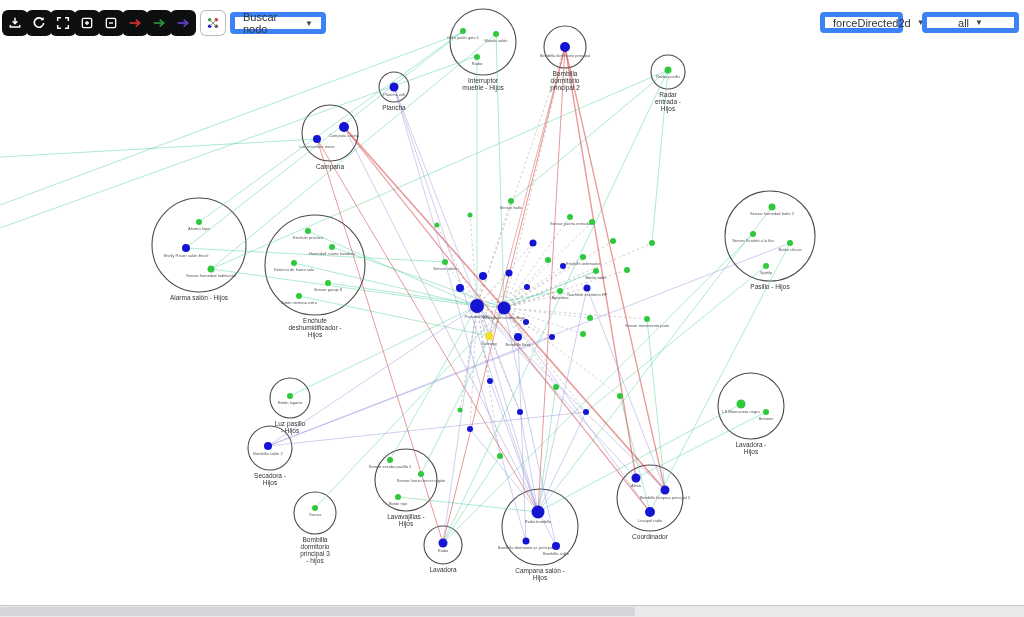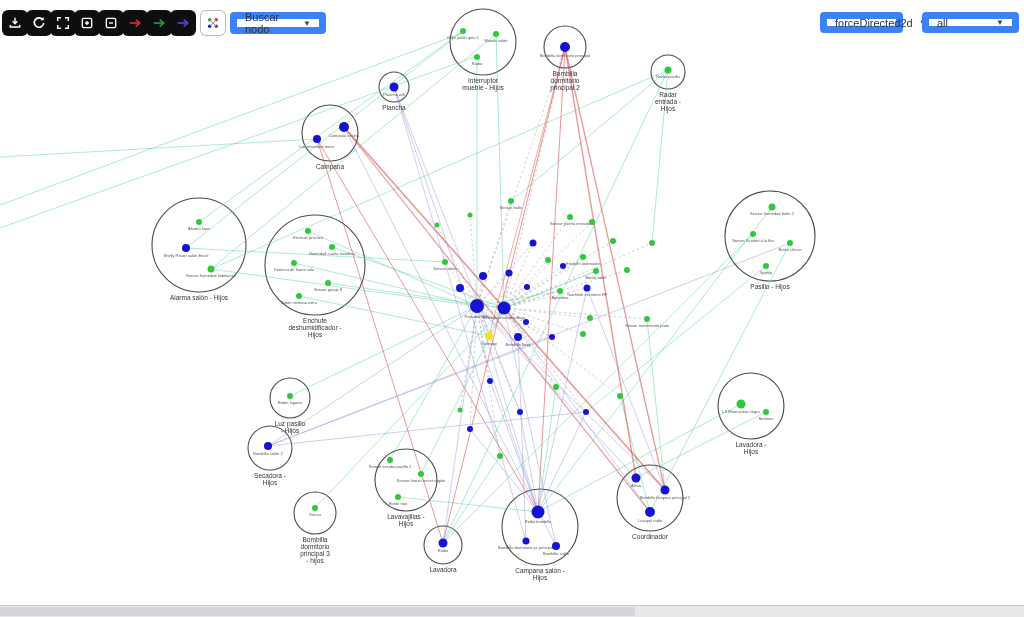--- a/index.html
+++ b/index.html
@@ -3,21 +3,21 @@
 <meta charset="utf-8">
 <style>
   html,body{margin:0;padding:0;background:#fff;font-family:"Liberation Sans",sans-serif;}
   #app{position:relative;width:1024px;height:617px;overflow:hidden;background:#fff;}
   #graph-svg{position:absolute;left:0;top:0;}
   .toolbar{position:absolute;left:0;top:0;width:100%;height:48px;pointer-events:none;}
   .tbtn{position:absolute;top:11px;width:24px;height:24px;border-radius:5px;background:#0d0e10;
         display:flex;align-items:center;justify-content:center;pointer-events:auto;cursor:pointer;
         box-shadow:0 0 0 1px #0d0e10;}
   .tbtn.light{background:#fff;box-shadow:0 0 0 1px #b9bcc1;}
-  .sel{position:absolute;background:#fff;border:7px solid #3b82f6;border-radius:4px;
+  .sel{position:absolute;background:#fff;border:5px solid #3b82f6;border-radius:4px;
        display:flex;align-items:center;justify-content:space-between;padding:0 8px;
        font-size:11px;color:#2e3338;pointer-events:auto;cursor:pointer;box-sizing:border-box;}
   .sel .caret{font-size:8px;color:#444;margin-left:6px;}
   .bottombar{position:absolute;left:0;bottom:0;width:100%;height:11px;background:#e9e9ec;
              border-top:1px solid #c6c6cb;}
   .bottombar .thumb{position:absolute;left:0;top:1px;height:9px;width:62%;background:#d4d4d9;border-radius:2px;}
   text{font-family:"Liberation Sans",sans-serif;}
 </style>
 </head>
 <body>
@@ -348,21 +348,21 @@
         </div>
       </div>
     <div class="sel" style="left:230px;top:12px;width:96px;height:22px;">
       <span>Buscar nodo</span>
       <span class="caret">▼</span>
     </div>
     <div class="sel" style="left:820px;top:12px;width:83px;height:21px;">
       <span>forceDirected2d</span>
       <span class="caret">▼</span>
     </div>
-    <div class="sel" style="left:922px;top:12px;width:97px;height:21px;">
+    <div class="sel" style="left:922px;top:12px;width:97px;height:21px;justify-content:center;">
       <span>all</span>
       <span class="caret">▼</span>
     </div>
   </div>
 
   <div class="bottombar">
     <div class="thumb"></div>
   </div>
 </div>
 

